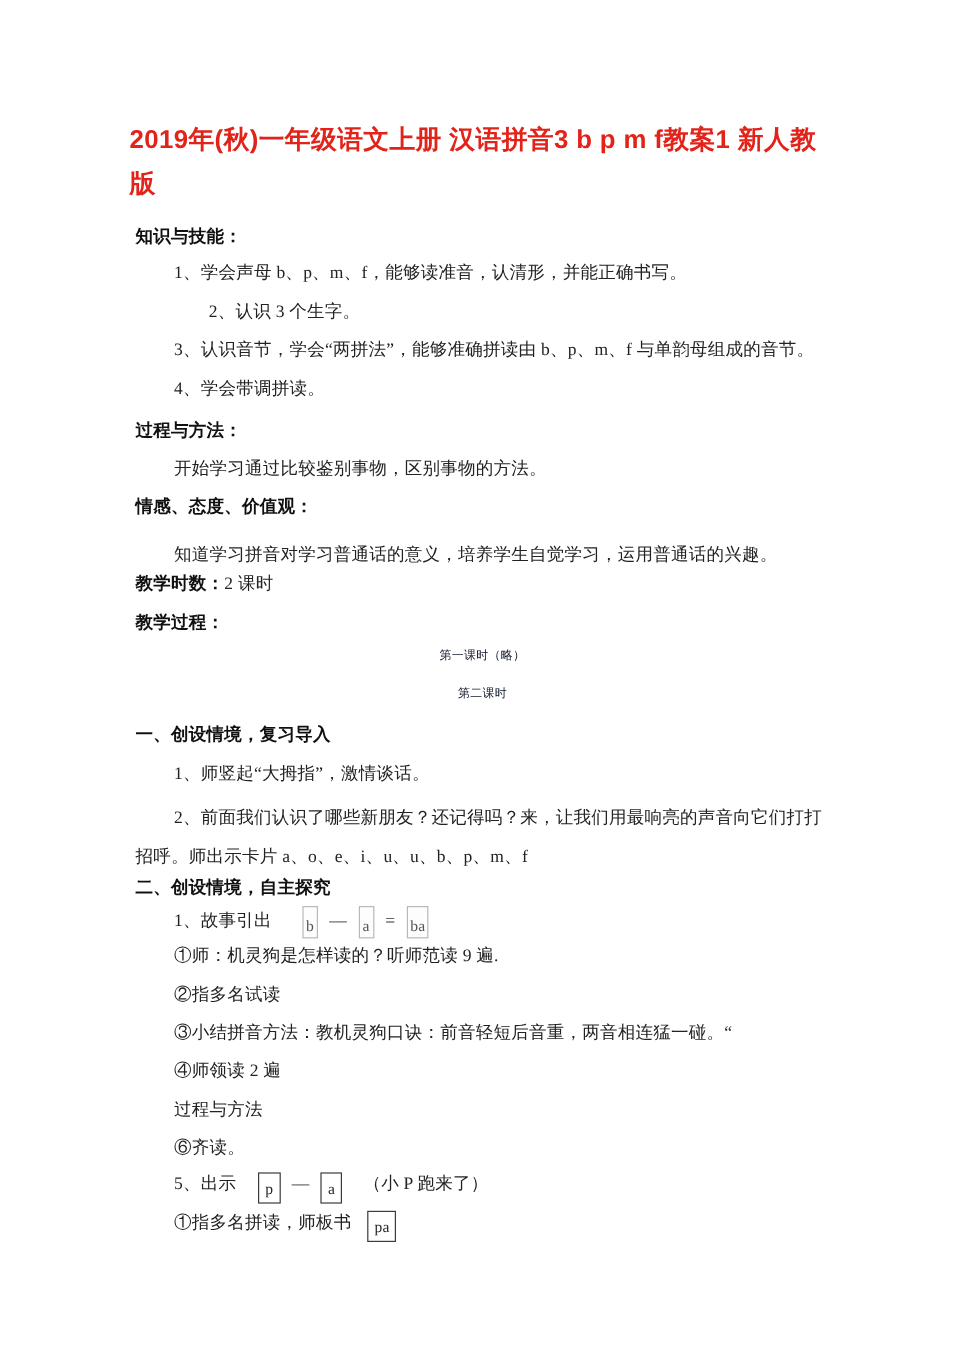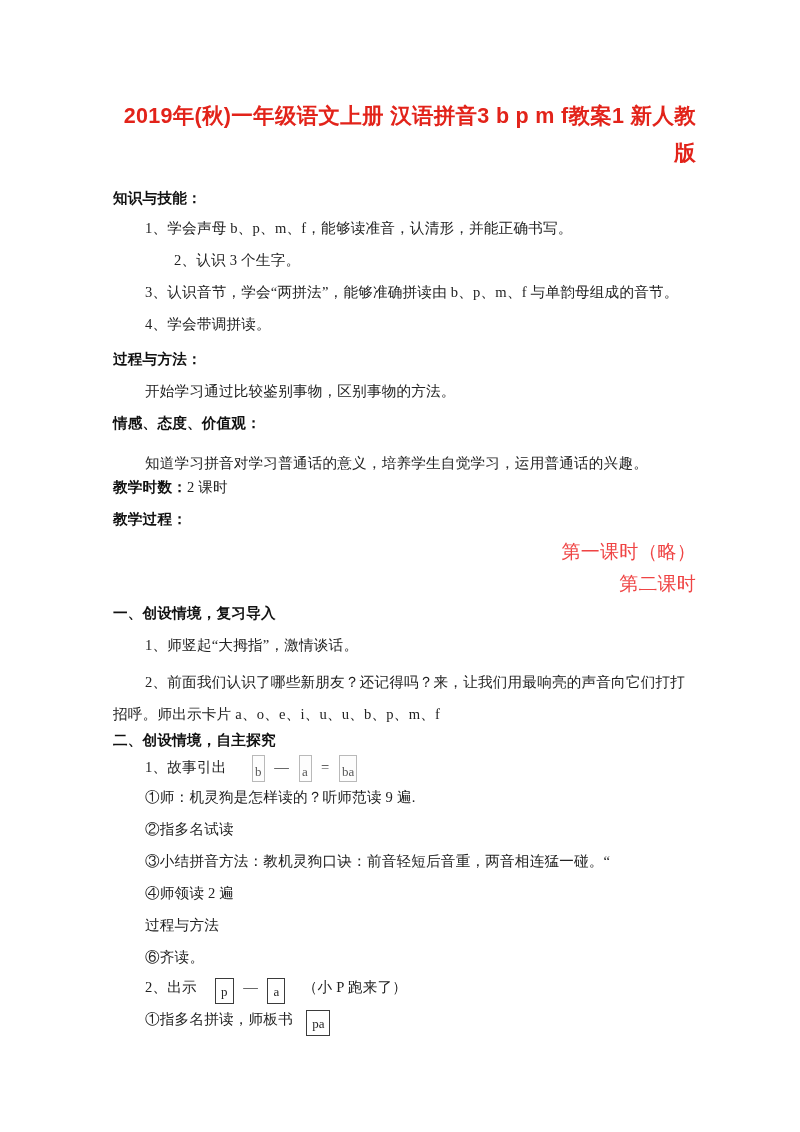--- a/index.html
+++ b/index.html
@@ -24,21 +24,21 @@
     background: #fff;
     overflow: hidden;
   }
 
   
   .doc-title {
     position: absolute;
     left: 108px;
     top: 98px;
     width: 588px;
-    text-align: right;
+    text-align: left;
     font-family: "Liberation Sans", "DejaVu Sans", sans-serif;
     font-weight: bold;
     font-size: 21.5px;
     line-height: 37px;
     color: #e2231a;
     letter-spacing: 0.3px;
   }
 
   
   .row {
@@ -71,24 +71,24 @@
   }
   .mixed .bd-inline {
     font-family: "Liberation Serif", "DejaVu Serif", serif;
     font-weight: normal;
   }
 
   .centerline {
     position: absolute;
     width: 588px;
     left: 108px;
-    text-align: right;
+    text-align: center;
     font-family: "Liberation Serif", "DejaVu Serif", serif;
-    font-size: 19px;
-    color: #ef4444;
+    font-size: 10px;
+    color: #0f172a;
     letter-spacing: 0.2px;
   }
 
   
   .pbox {
     display: inline-block;
     vertical-align: -4px;
     text-align: center;
     font-family: "Liberation Serif", "DejaVu Serif", serif;
     font-size: 13px;
@@ -167,21 +167,21 @@
   </div>
 
   <div class="row bodytext" style="left:145px; top:787px;">①师：机灵狗是怎样读的？听师范读 9 遍.</div>
   <div class="row bodytext" style="left:145px; top:819px;">②指多名试读</div>
   <div class="row bodytext" style="left:145px; top:851px;">③小结拼音方法：教机灵狗口诀：前音轻短后音重，两音相连猛一碰。“</div>
   <div class="row bodytext" style="left:145px; top:883px;">④师领读 2 遍</div>
   <div class="row bodytext" style="left:145px; top:915px;">过程与方法</div>
   <div class="row bodytext" style="left:145px; top:947px;">⑥齐读。</div>
 
   <div class="row" style="left:145px; top:977px;">
-    <span class="bodytext">2、出示</span>
+    <span class="bodytext">5、出示</span>
     <span class="eqsym" style="padding:0 5px 0 6px;"></span>
     <span class="pbox dark">p</span>
     <span class="eqsym">—</span>
     <span class="pbox dark">a</span>
     <span class="bodytext" style="padding-left:14px;">（小 P 跑来了）</span>
   </div>
 
   <div class="row" style="left:145px; top:1009px;">
     <span class="bodytext">①指多名拼读，师板书</span>
     <span class="eqsym" style="padding:0 3px;"></span>

